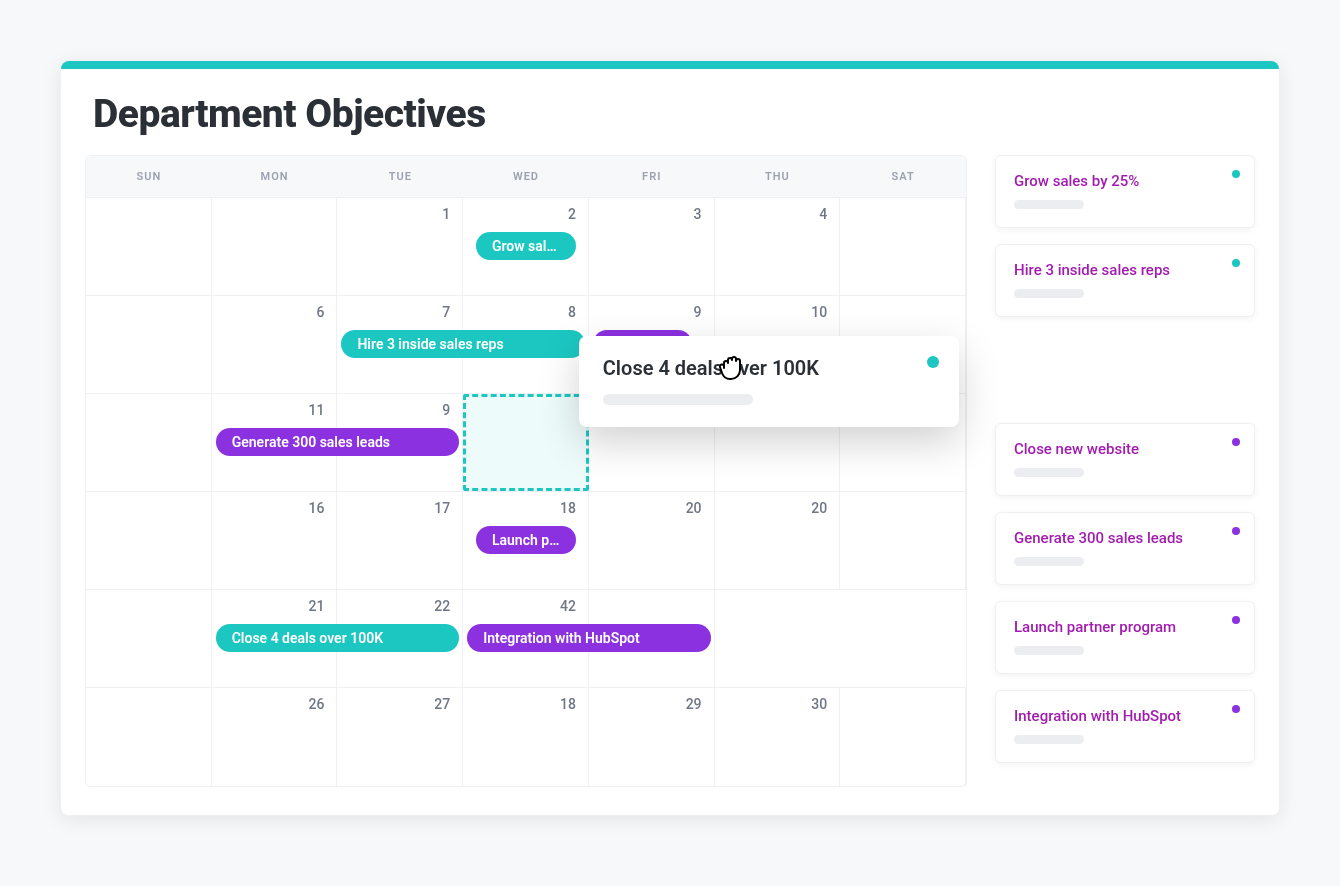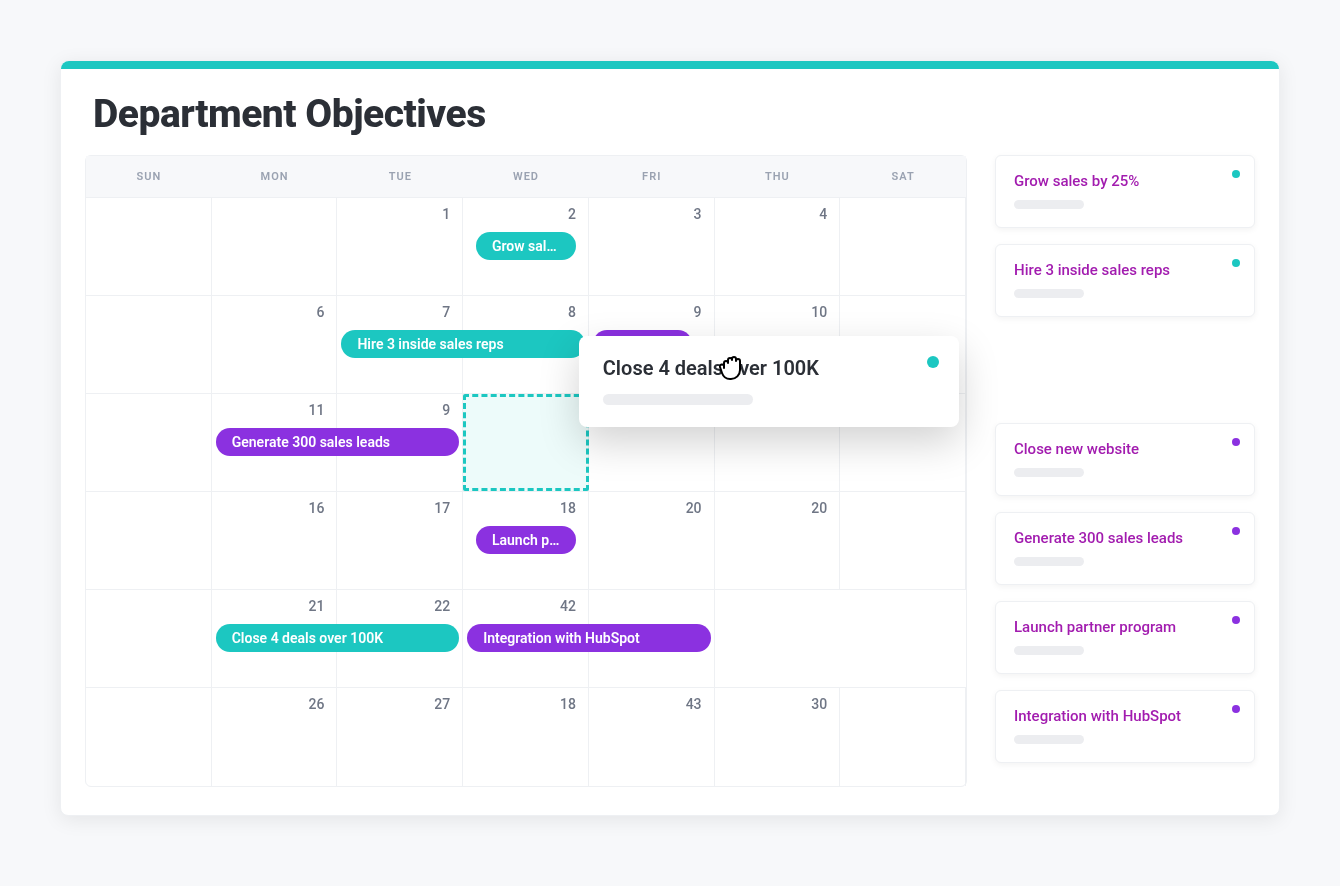--- a/index.html
+++ b/index.html
@@ -325,21 +325,21 @@
             <div class="day">
               <div class="day-num">26</div>
             </div>
             <div class="day">
               <div class="day-num">27</div>
             </div>
             <div class="day">
               <div class="day-num">18</div>
             </div>
             <div class="day">
-              <div class="day-num">43</div>
+              <div class="day-num">29</div>
             </div>
             <div class="day">
               <div class="day-num">30</div>
             </div>
             <div class="day"></div>
             <div class="event-layer"></div>
           </div>
         </div>
     </div>
     <div class="sidebar" id="sidebar">

